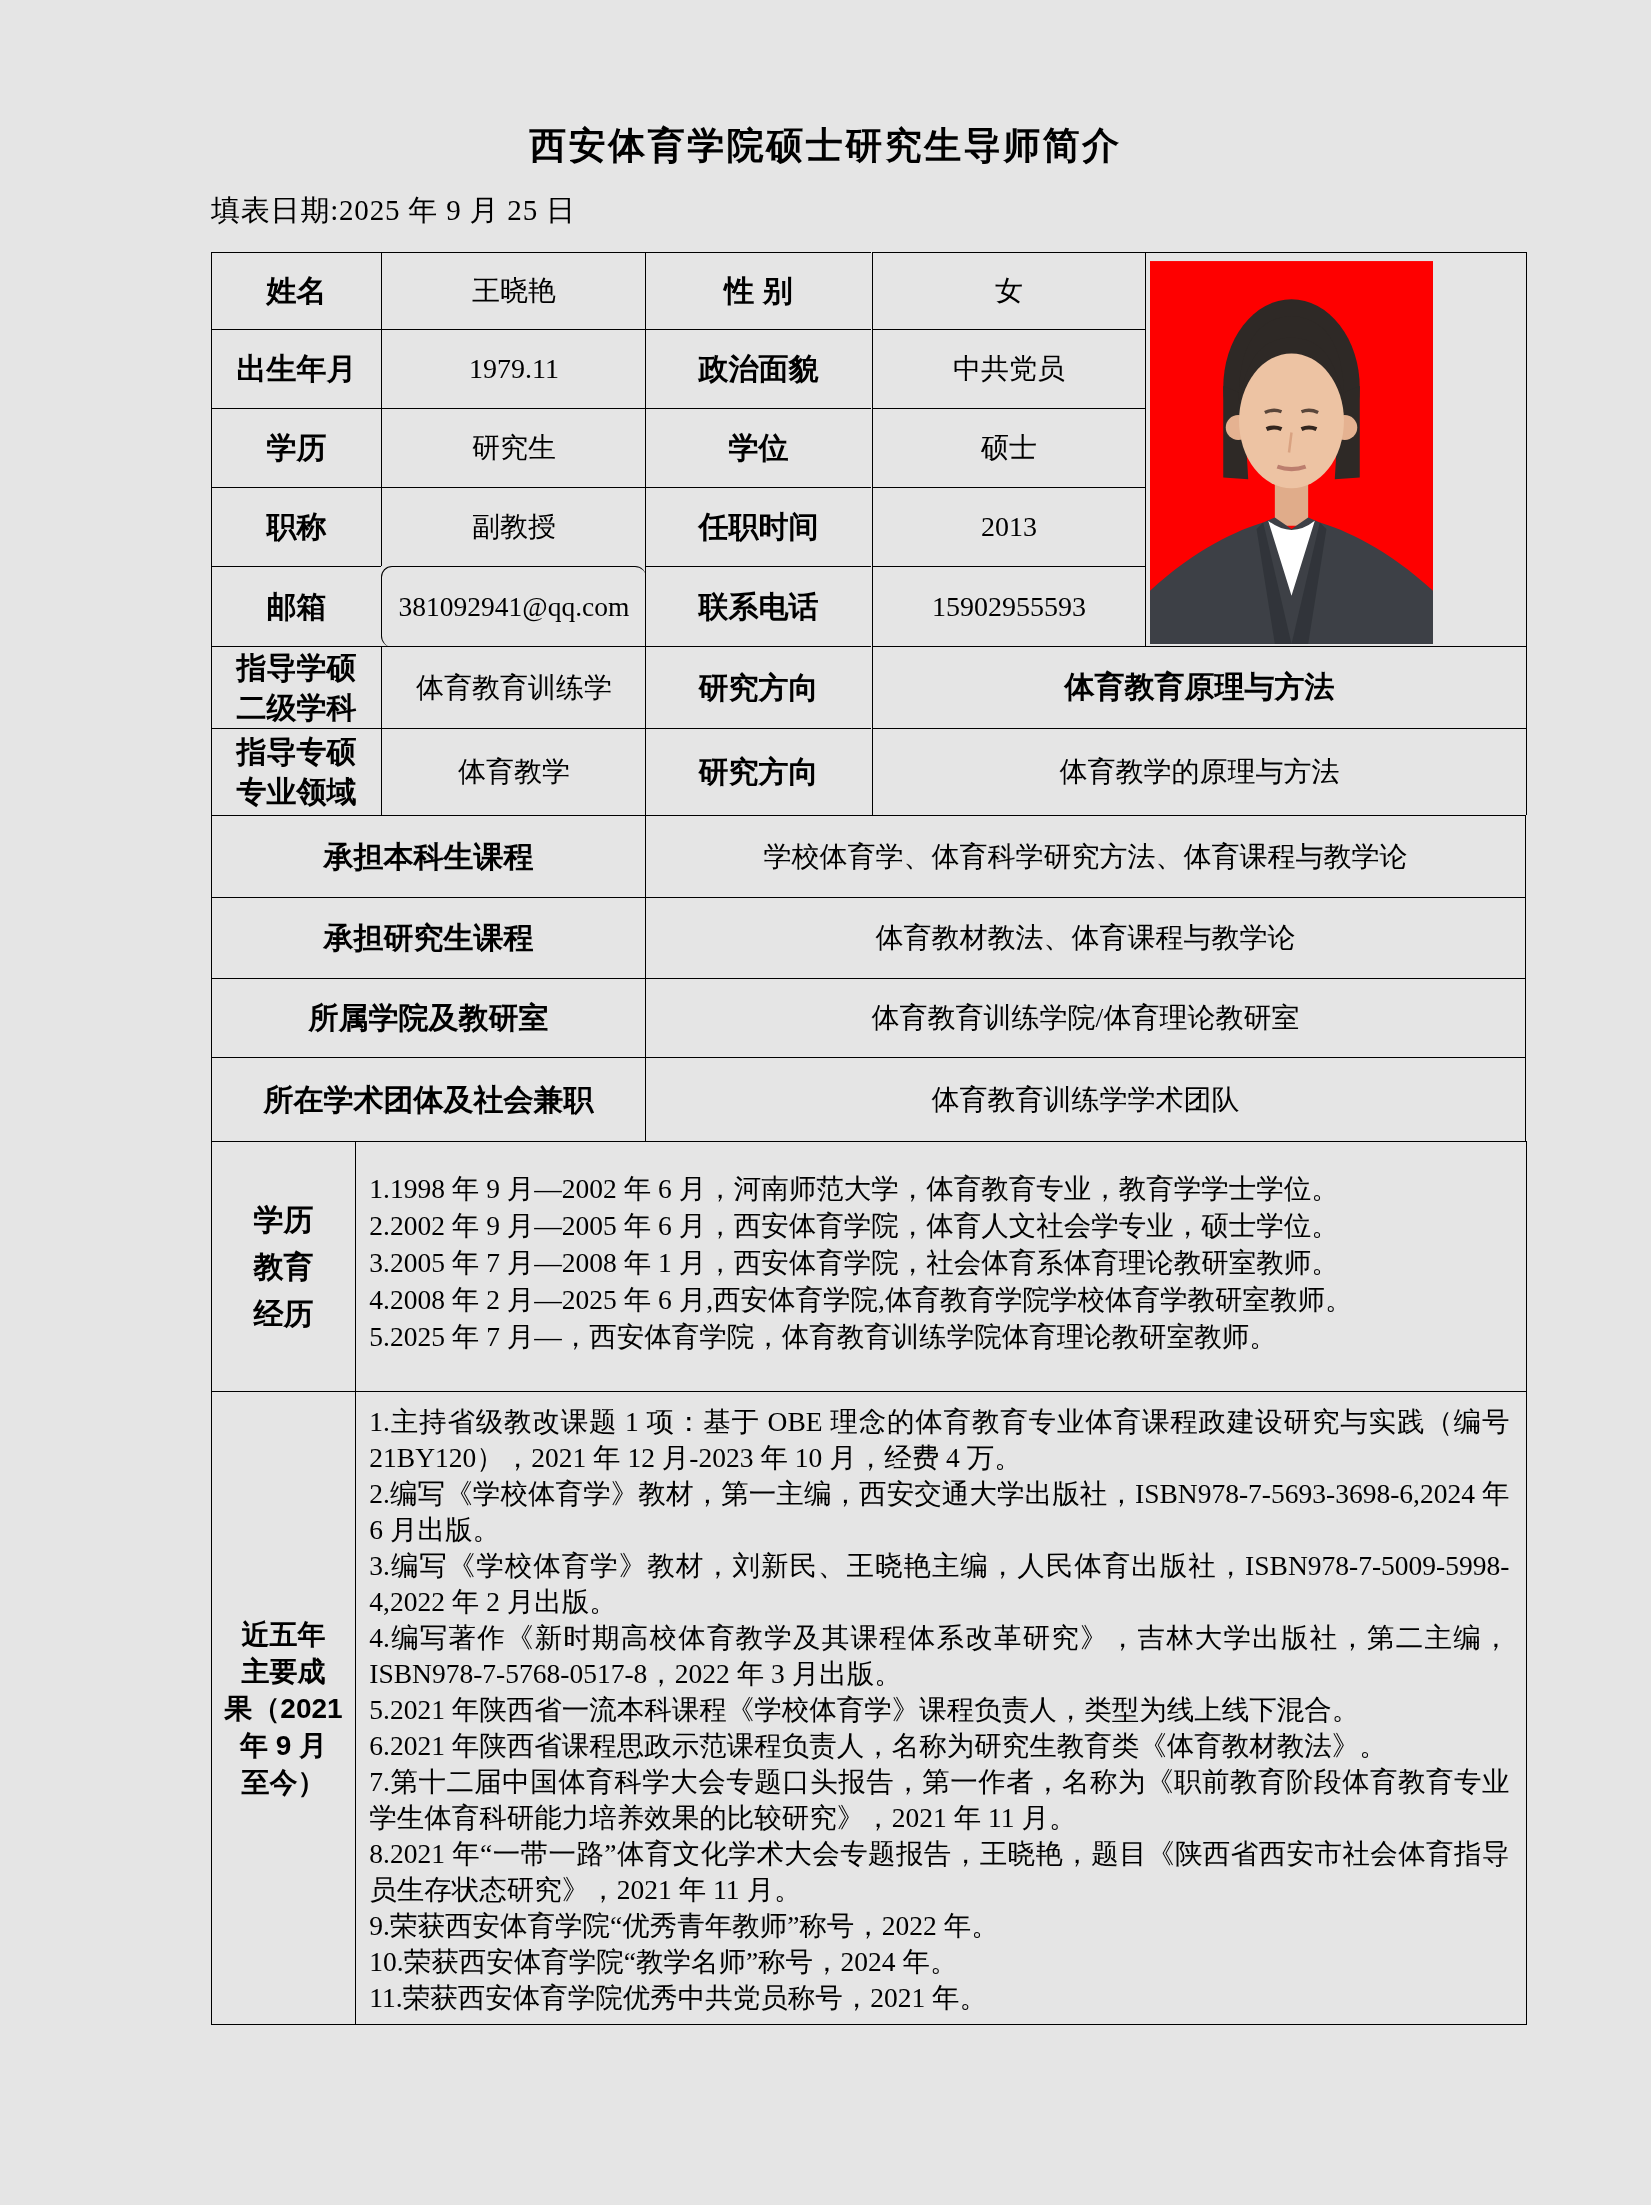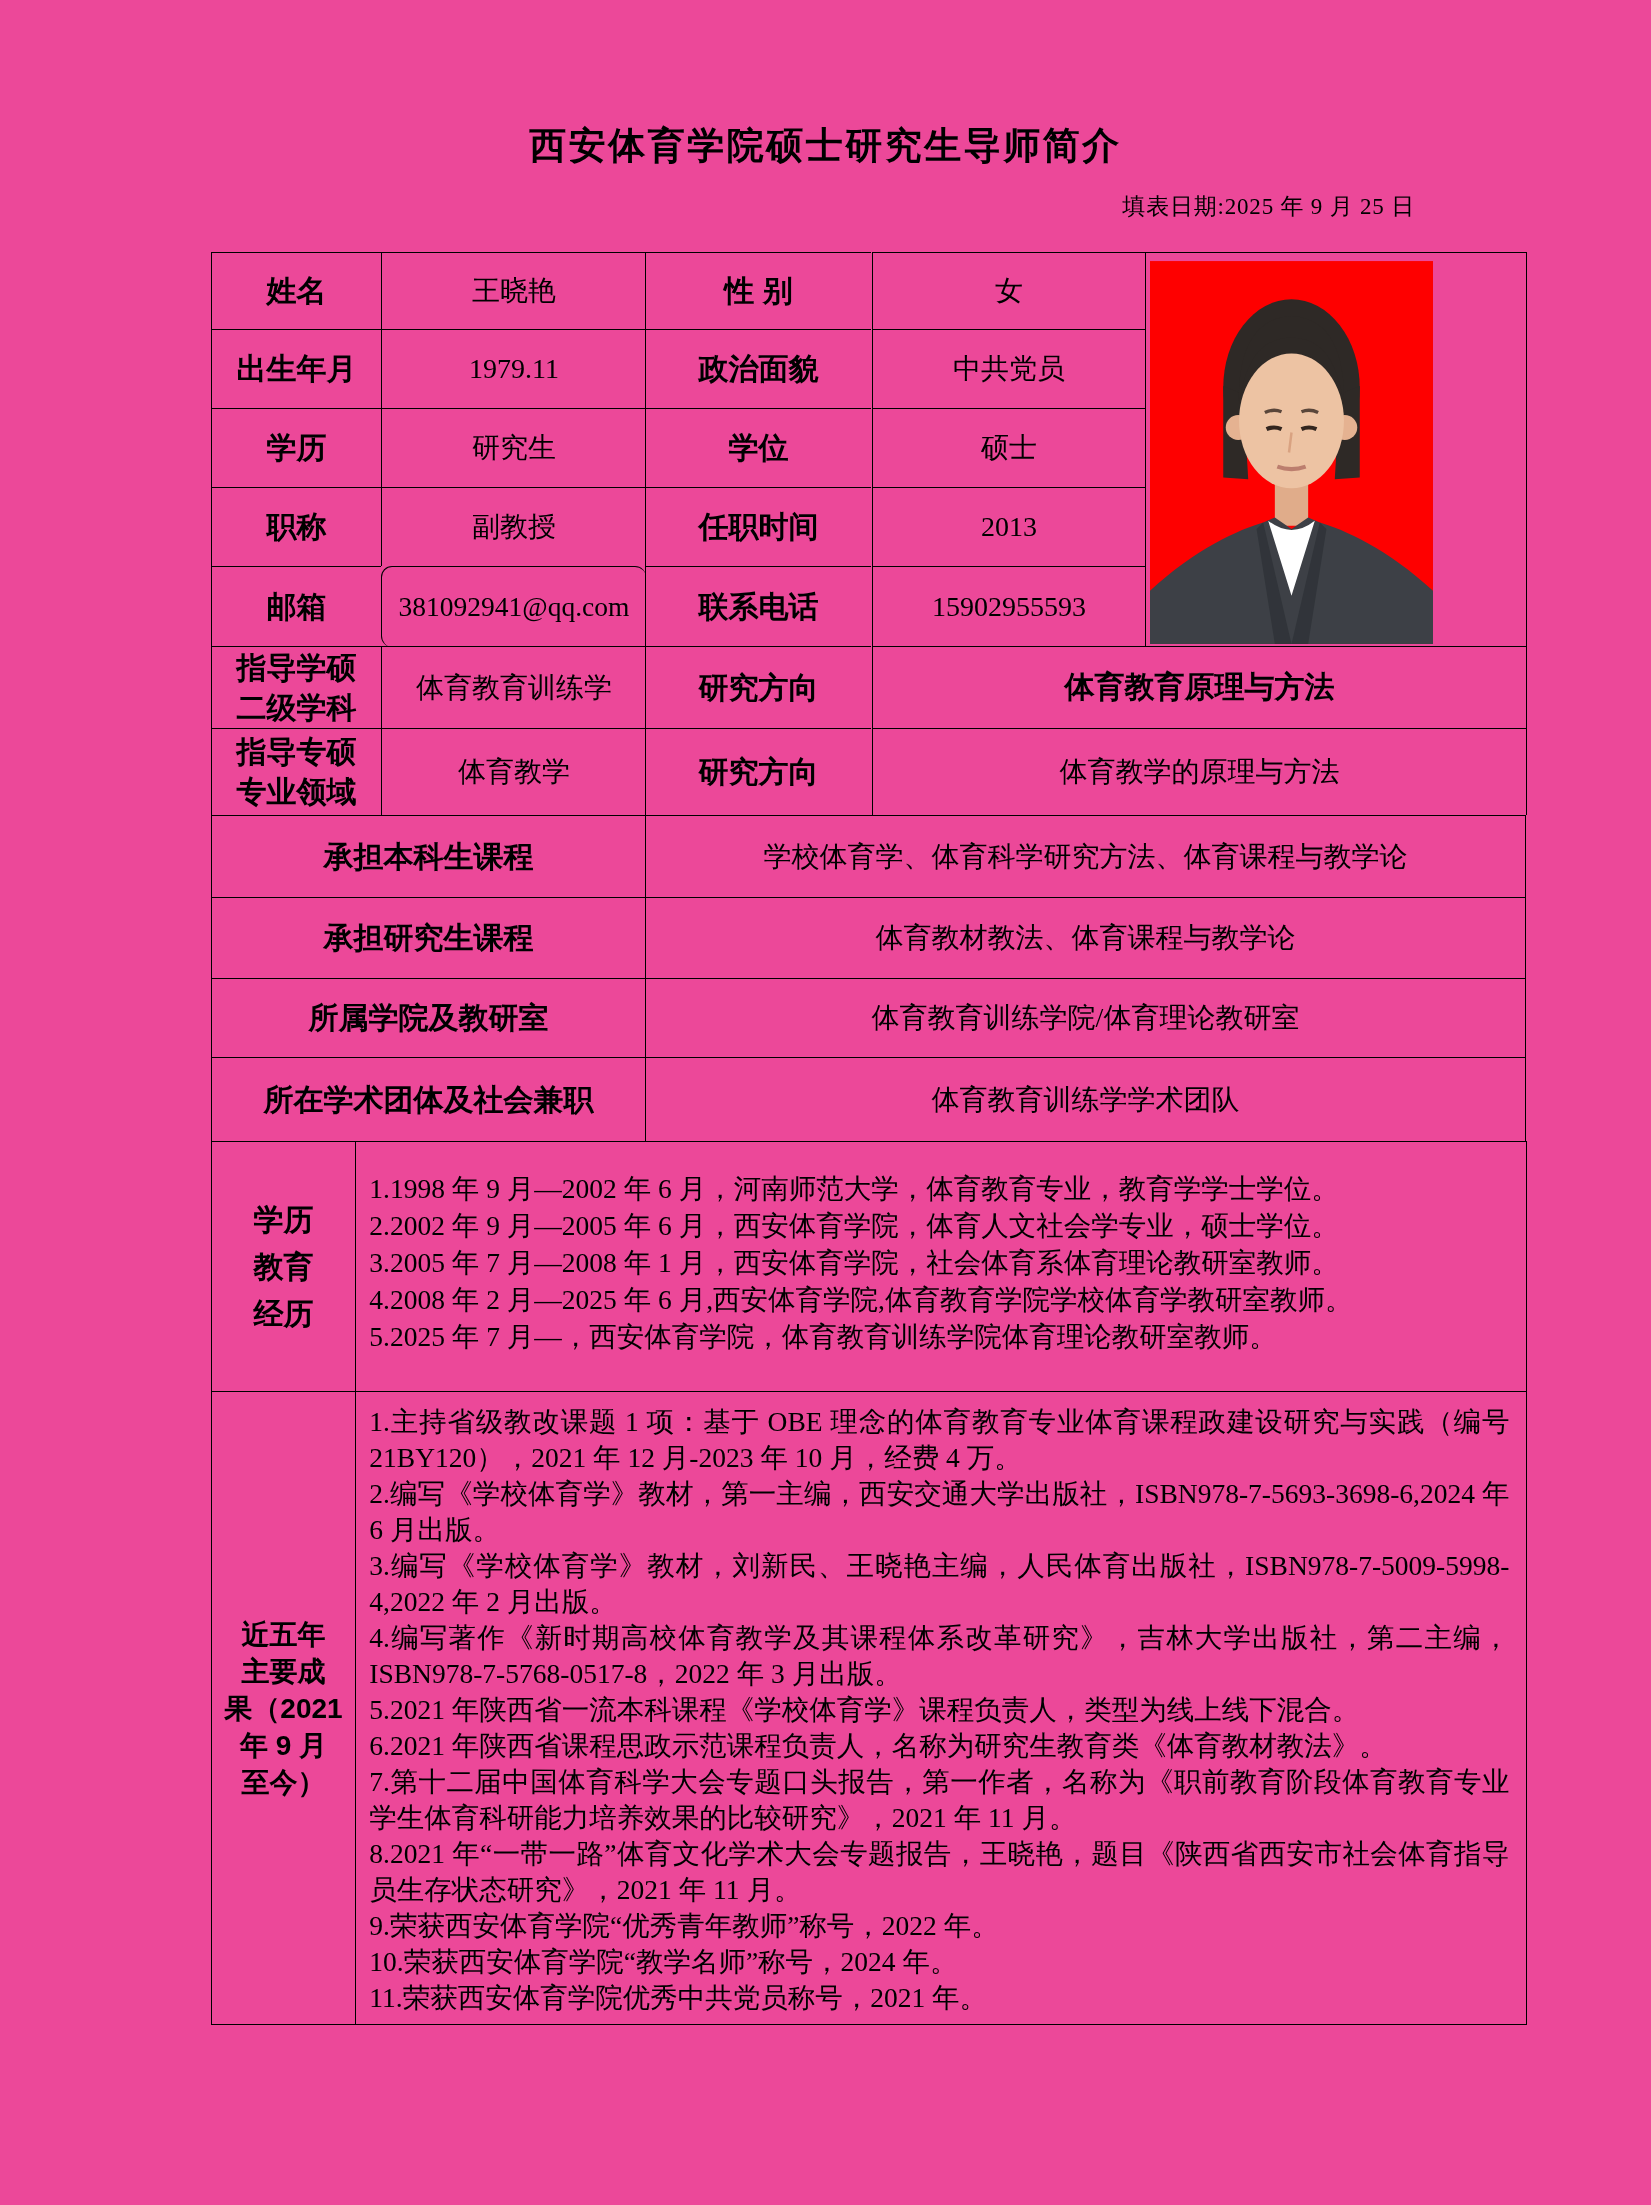--- a/index.html
+++ b/index.html
@@ -1,22 +1,22 @@
 <!DOCTYPE html>
 <html style="font-size:13.3px"><head>
 <meta charset="utf-8">
 <style>
   html,body{margin:0;padding:0;background:#ffffff;}
-  .page{position:relative;width:1651px;height:2205px;background:#ec4899;color:#000;
+  .page{position:relative;width:1651px;height:2205px;background:#e5e5e5;color:#000;
         font-family:"Liberation Serif","DejaVu Serif",serif;overflow:hidden;}
   .doc-title{position:absolute;left:0;top:121px;width:1651px;text-align:center;
         font-family:"Liberation Sans","DejaVu Sans",sans-serif;font-weight:bold;
         font-size:37px;letter-spacing:2.5px;}
-  .form-date{position:absolute;left:211px;top:191px;width:1204px;text-align:right;
-        font-size:23px;letter-spacing:0.8px;}
+  .form-date{position:absolute;left:211px;top:191px;width:1204px;text-align:left;
+        font-size:29px;letter-spacing:0.8px;}
   .tbl{position:absolute;left:211px;top:252px;width:1316px;height:2116px;}
   .cell{position:absolute;box-sizing:border-box;border-left:1.7px solid #000;border-top:1.7px solid #000;
         display:flex;align-items:center;justify-content:center;text-align:center;overflow:hidden;}
   .right{border-right:1.7px solid #000;}
   .bottom{border-bottom:1.7px solid #000;}
   .lab{font-family:"Liberation Sans","DejaVu Sans",sans-serif;font-weight:bold;font-size:30px;
         white-space:pre-line;line-height:40px;}
   .lab-tall{line-height:47px;}
   .lab-ach{font-size:28px;line-height:37px;}
   .val{font-size:28px;}

